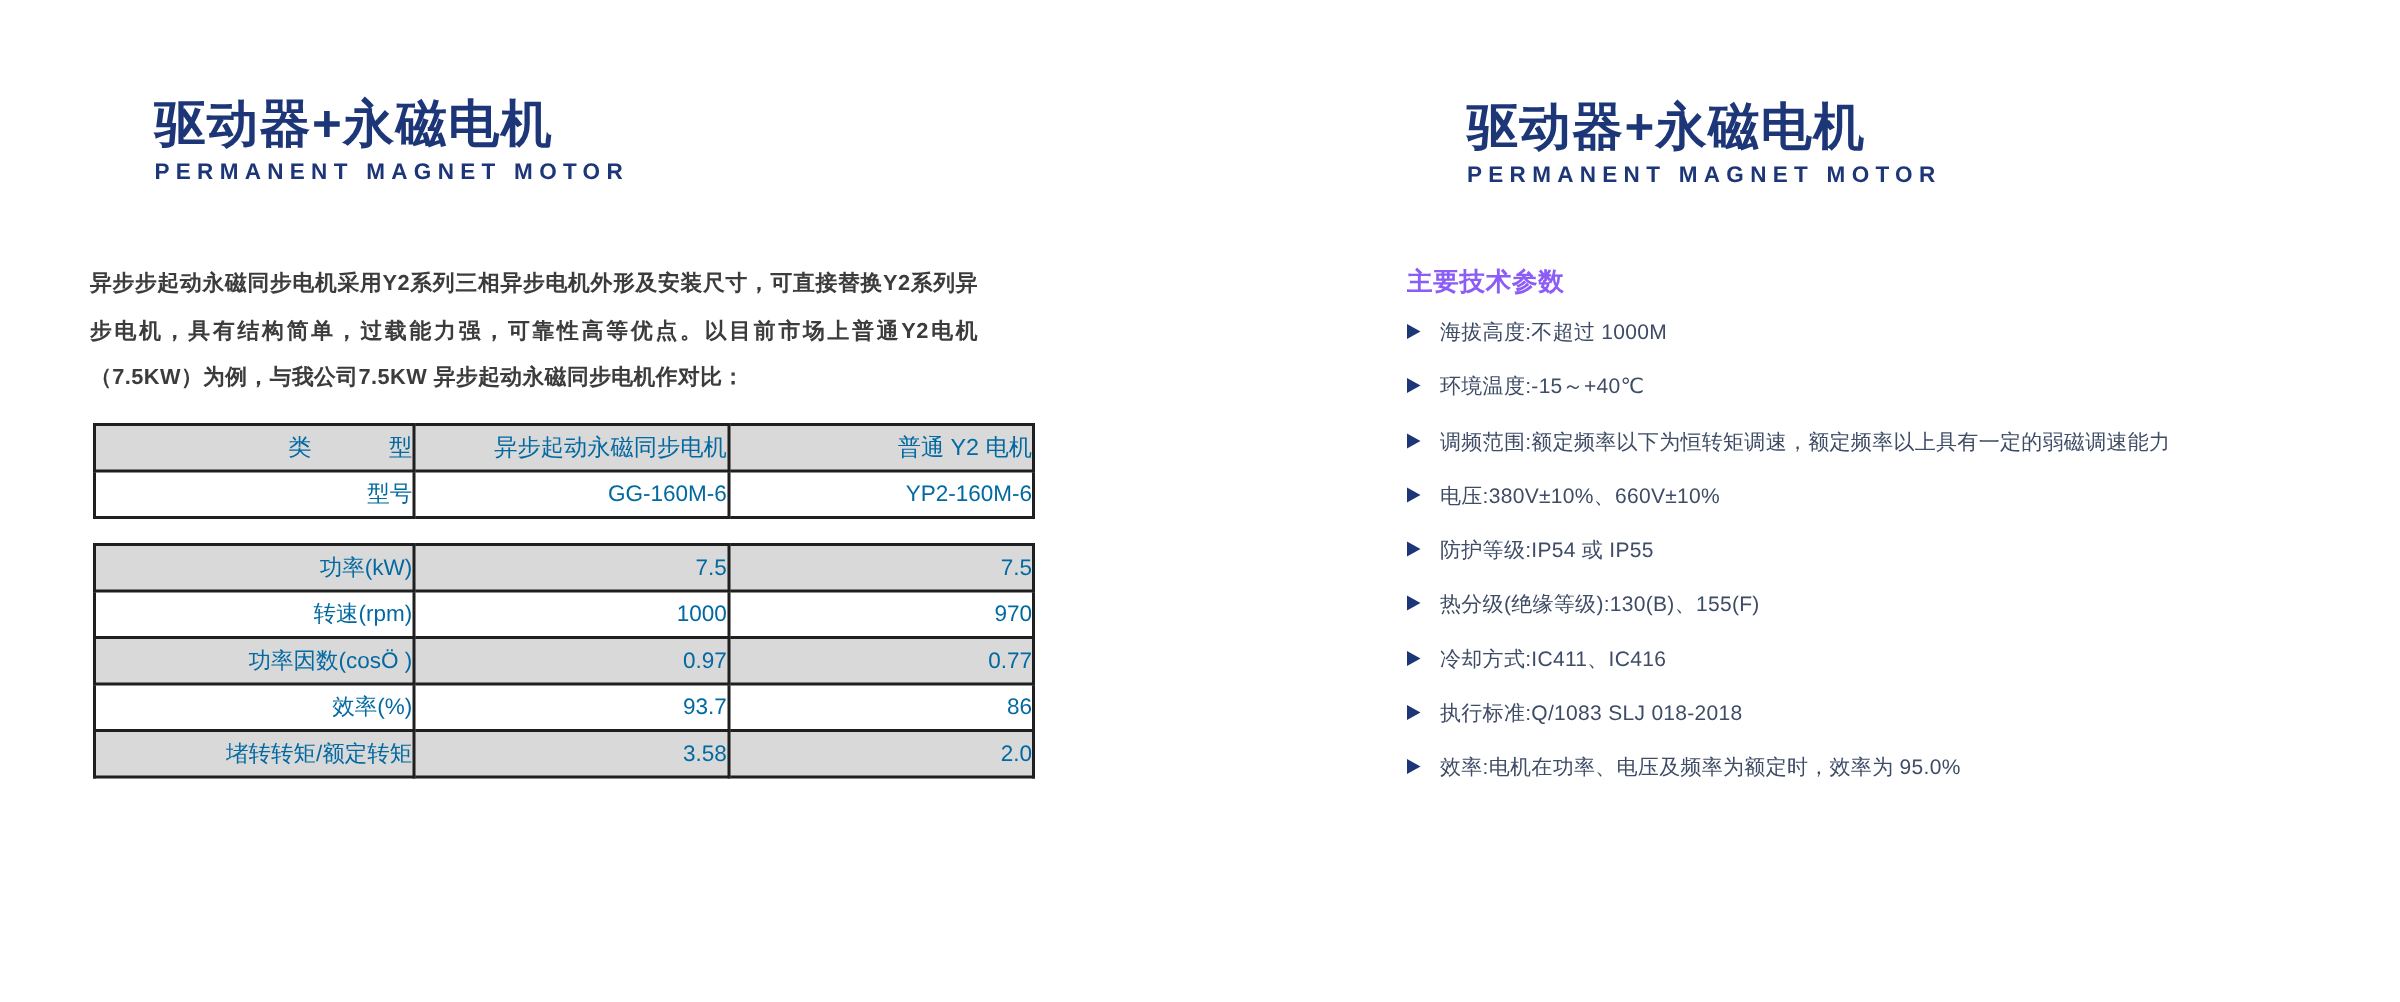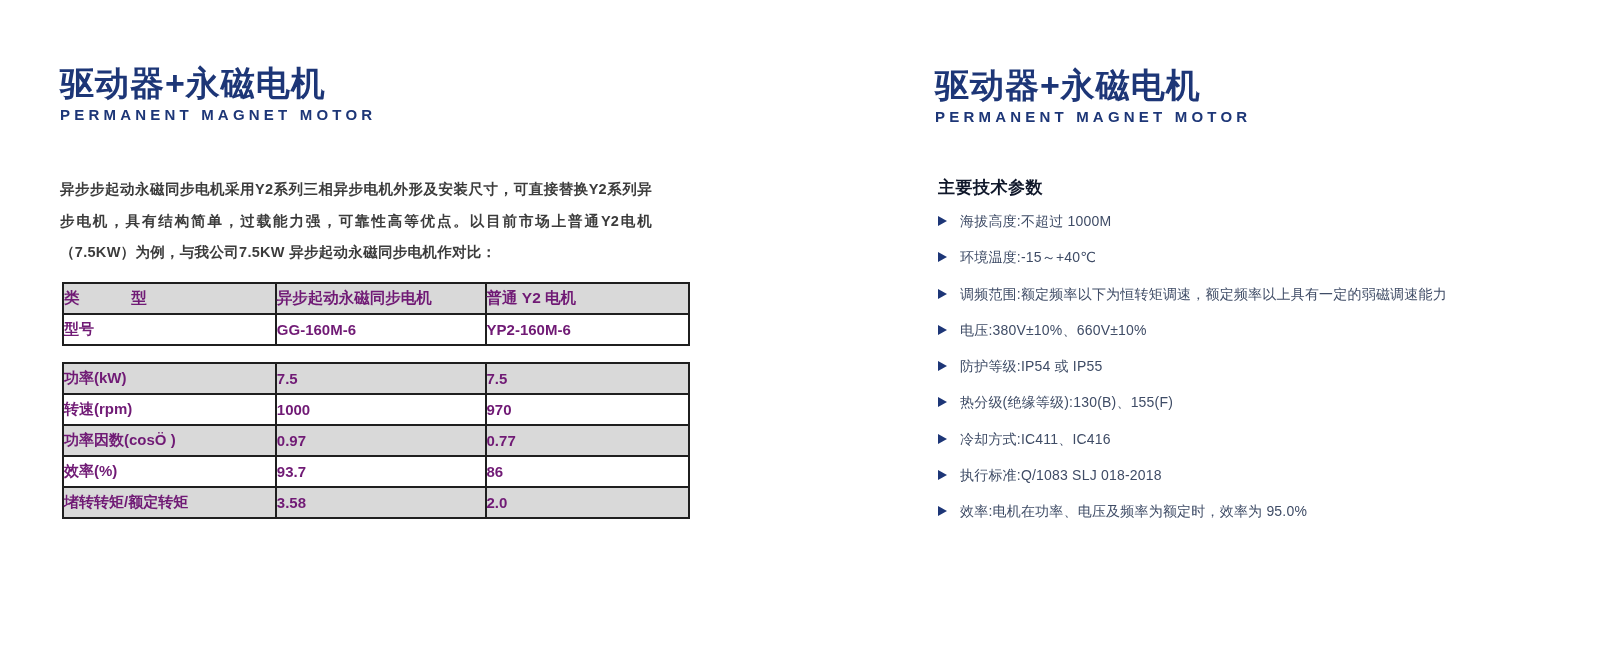--- a/index.html
+++ b/index.html
@@ -10,21 +10,21 @@
   }
   .page {
     position: relative;
     width: 1600px;
     height: 668px;
     background: #ffffff;
     overflow: hidden;
   }
 
   
-  .title-block { position: absolute; }
+  .title-block { position: absolute; margin-left: 43px; }
   .lt-title { left: 60px; top: 64px; }
   .rt-title { left: 935px; top: 66px; }
   .cn-title {
     font-size: 34px;
     font-weight: bold;
     color: #1d3677;
     letter-spacing: 1px;
     line-height: 38px;
   }
   .en-title {
@@ -62,39 +62,39 @@
     border-collapse: collapse;
     table-layout: fixed;
   }
   table.cmp-table + table.cmp-table { margin-top: 16px; }
   .cmp-table col.c1 { width: 34%; }
   .cmp-table col.c2 { width: 33.5%; }
   .cmp-table col.c3 { width: 32.5%; }
   .cmp-table th, .cmp-table td {
     border: 2px solid #1f1f1f;
     height: 31px;
-    text-align: left;
+    text-align: right;
     vertical-align: middle;
-    font-weight: bold;
-    color: #701a75;
+    font-weight: normal;
+    color: #0369a1;
     white-space: pre;
   }
   .cmp-table th { font-size: 15.5px; }
   .cmp-table td { font-size: 15px; }
   .row-gray  { background: #d9d9d9; }
   .row-white { background: #ffffff; }
 
   
   .spec-heading {
     position: absolute;
     left: 938px;
     top: 176px;
     font-size: 17px;
     font-weight: bold;
-    color: #0f172a;
+    color: #8b5cf6;
     letter-spacing: 0.5px;
   }
   .spec-list {
     position: absolute;
     left: 938px;
     top: 210px;
     list-style: none;
     width: 620px;
   }
   .spec-list li {

